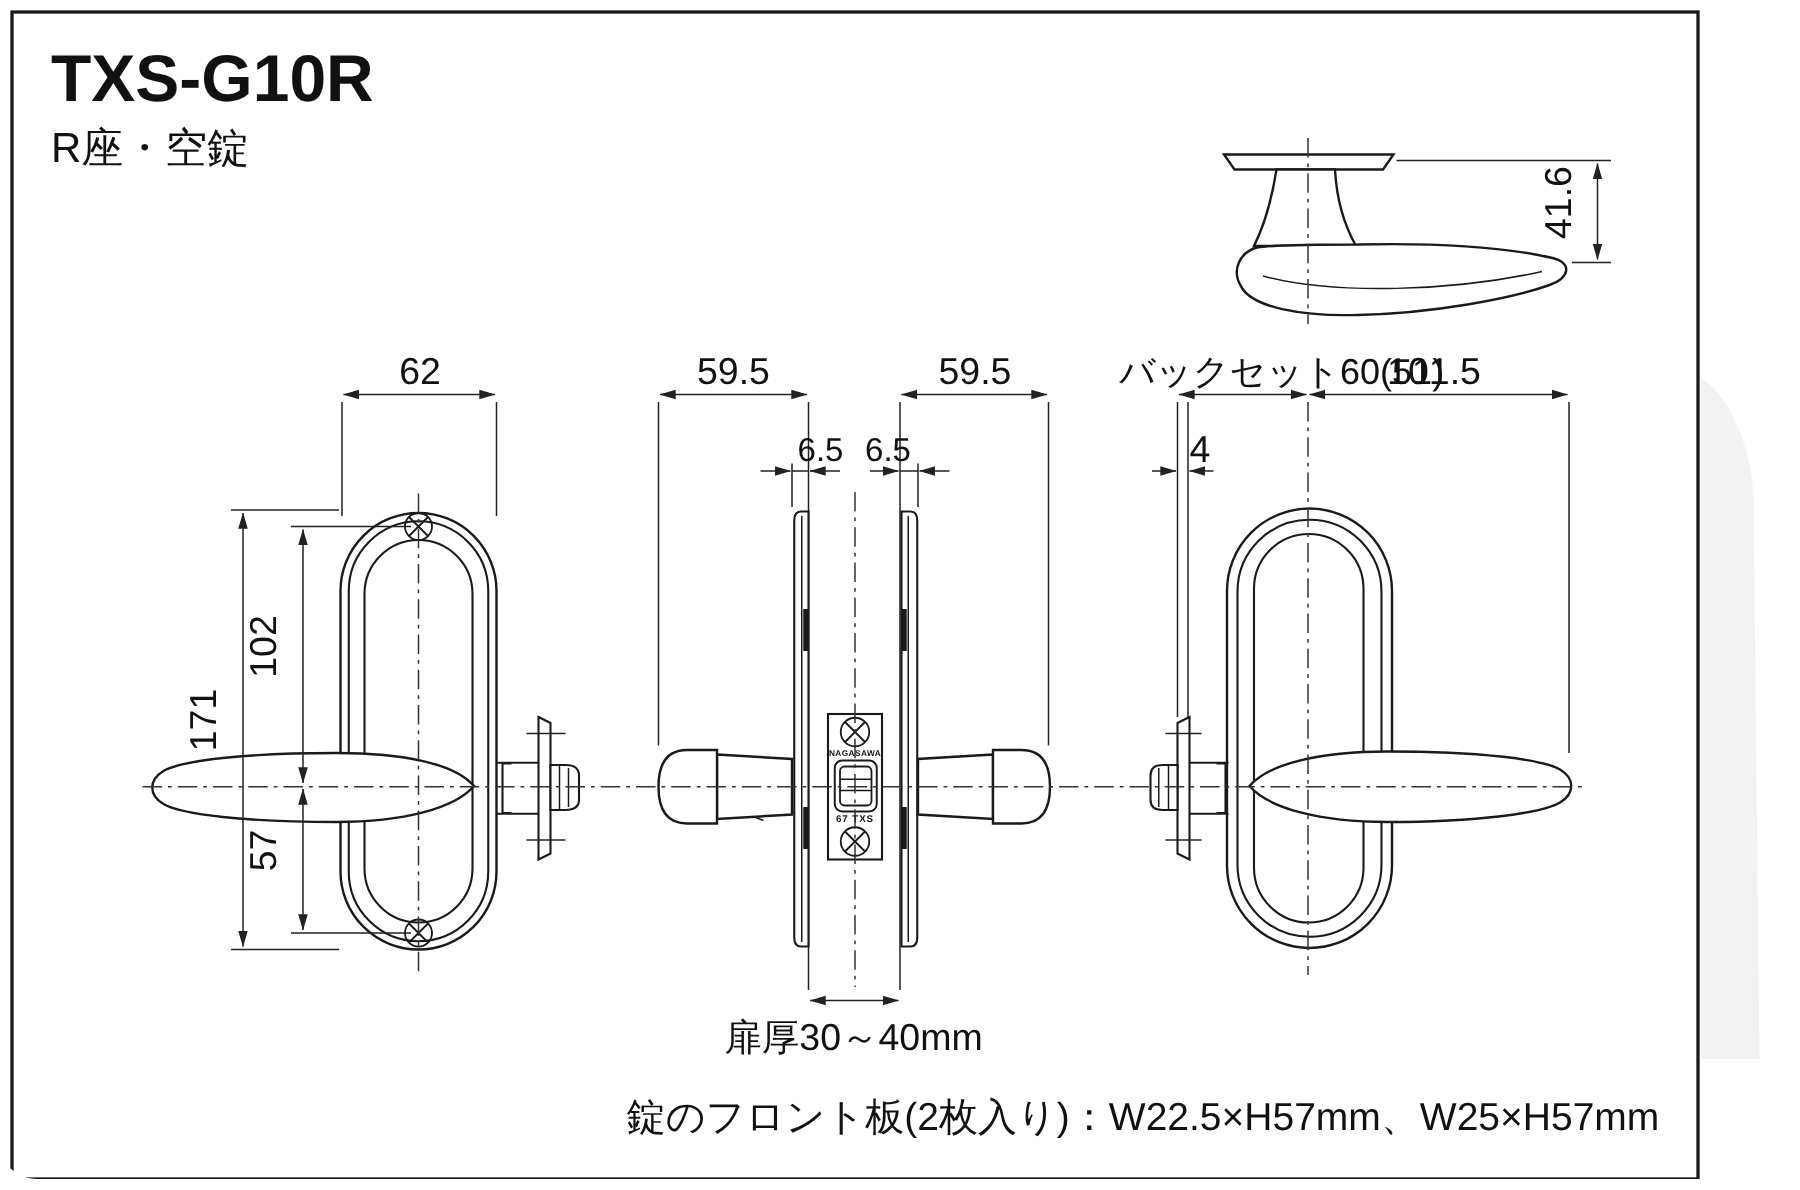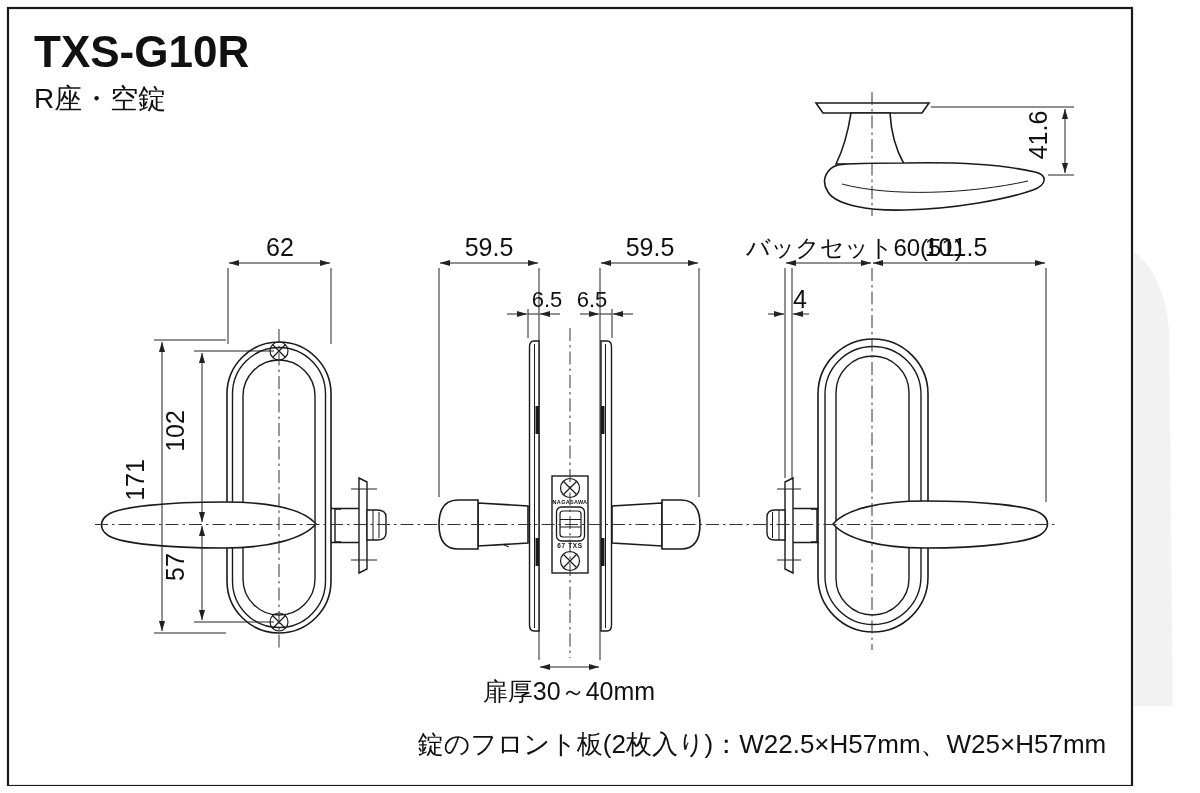--- a/index.html
+++ b/index.html
@@ -1,17 +1,17 @@
 <!DOCTYPE html>
 <html><head>
 <meta charset="utf-8">
 <style>
   html,body{margin:0;padding:0;background:#fff;}
   .page{position:relative;width:1200px;height:786px;background:#fff;overflow:hidden;
-        font-family:"Liberation Sans",sans-serif;}
+        font-family:"Liberation Sans",sans-serif;border-radius:24px;}
   svg{position:absolute;left:0;top:0;}
   text{fill:#111;font-family:"Liberation Sans",sans-serif;}
   .obj{stroke:#1a1a1a;stroke-width:1.6;fill:#fff;}
   .objline{stroke:#1a1a1a;stroke-width:1.4;fill:none;}
   .dim{stroke:#222;stroke-width:1;fill:none;}
   .cl{stroke:#333;stroke-width:1;fill:none;stroke-dasharray:13 4 2.5 4;}
   .post{fill:#1a1a1a;stroke:none;}
   .dimtext{font-size:25px;}
   .small{font-size:22px;}
 </style>

